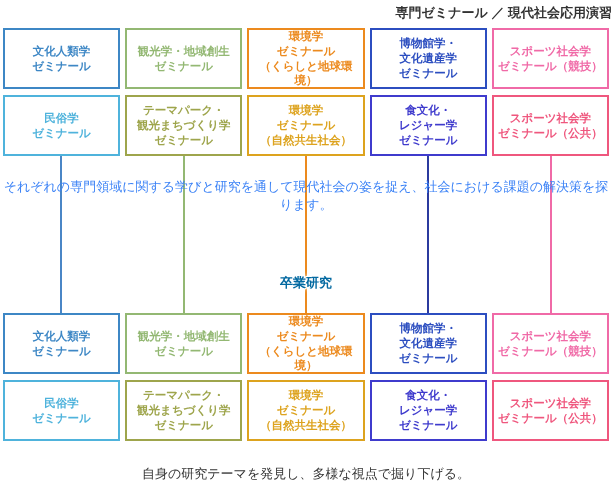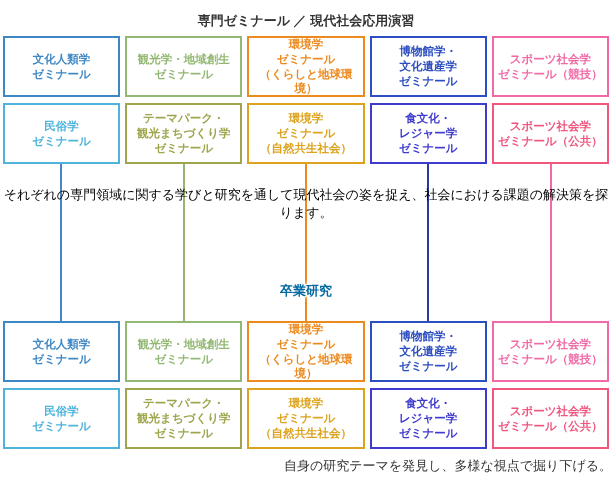--- a/index.html
+++ b/index.html
@@ -4,22 +4,22 @@
 <style>
   html, body { margin: 0; padding: 0; background: #ffffff; }
   body {
     width: 612px; height: 492px;
     font-family: "Liberation Sans", "DejaVu Sans", sans-serif;
     color: #333333;
     position: relative;
     overflow: hidden;
   }
   .page-title {
-    padding-top: 13px;
-    text-align: center;
+    padding-top: 5px;
+    text-align: right;
     font-size: 13px;
     font-weight: bold;
     color: #333333;
     height: 16px;
     line-height: 16px;
   }
   .seminar-grid {
     display: grid;
     grid-template-columns: repeat(5, 1fr);
     column-gap: 5px;
@@ -57,38 +57,38 @@
   .line-1 { left: 10%; }
   .line-2 { left: 30%; }
   .line-3 { left: 50%; }
   .line-4 { left: 70%; }
   .line-5 { left: 90%; }
   .description-text {
     position: absolute;
     top: 22px; left: 0; right: 0;
     text-align: center;
     font-size: 13px;
-    color: #000000;
+    color: #3b82f6;
     z-index: 2;
   }
   .grad-label {
     position: absolute;
     top: 118px; left: 0; right: 0;
     text-align: center;
     font-size: 13px;
     font-weight: bold;
     color: #0369a1;
     z-index: 2;
     text-shadow:
       -1px -1px 0 #fff, 1px -1px 0 #fff, -1px 1px 0 #fff, 1px 1px 0 #fff,
       0 0 4px #fff, 0 0 6px #fff;
   }
   .footer-note {
-    margin-top: 8px;
-    text-align: right;
+    margin-top: 24px;
+    text-align: center;
     font-size: 13px;
     color: #333333;
   }
 </style>
 </head>
 <body>
 
 <div>
 
   <div class="page-title">専門ゼミナール ／ 現代社会応用演習</div>

